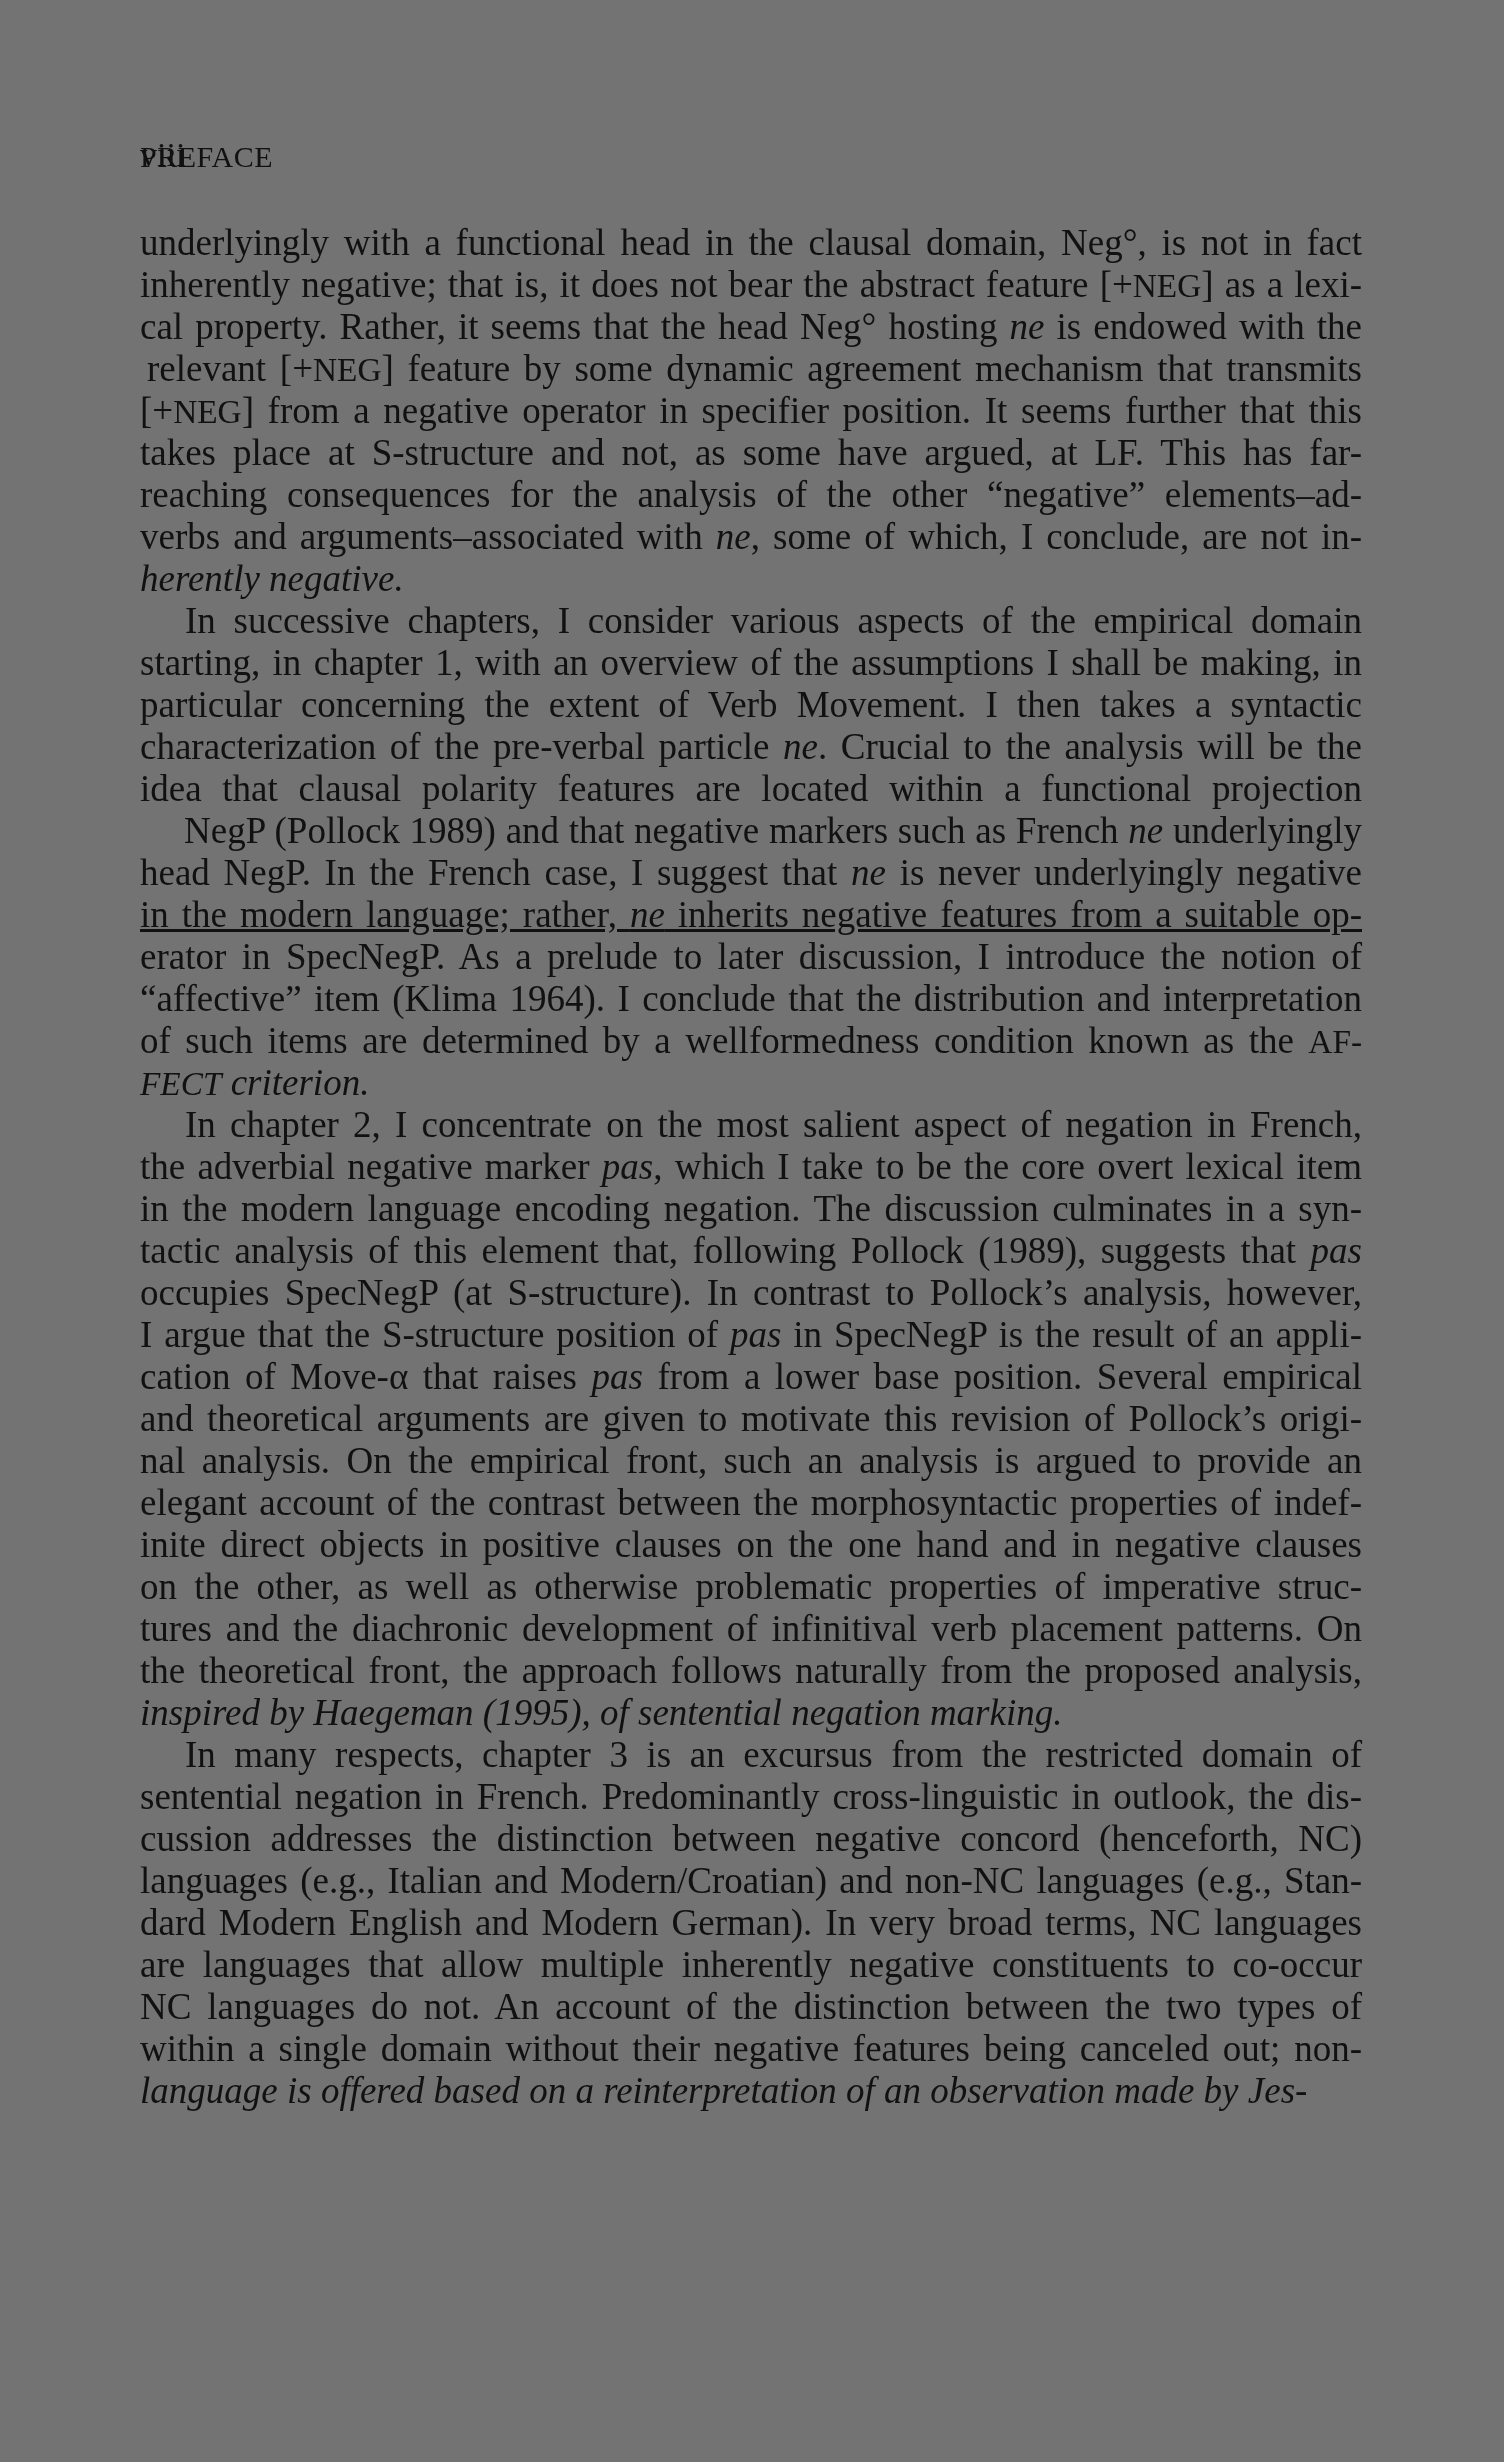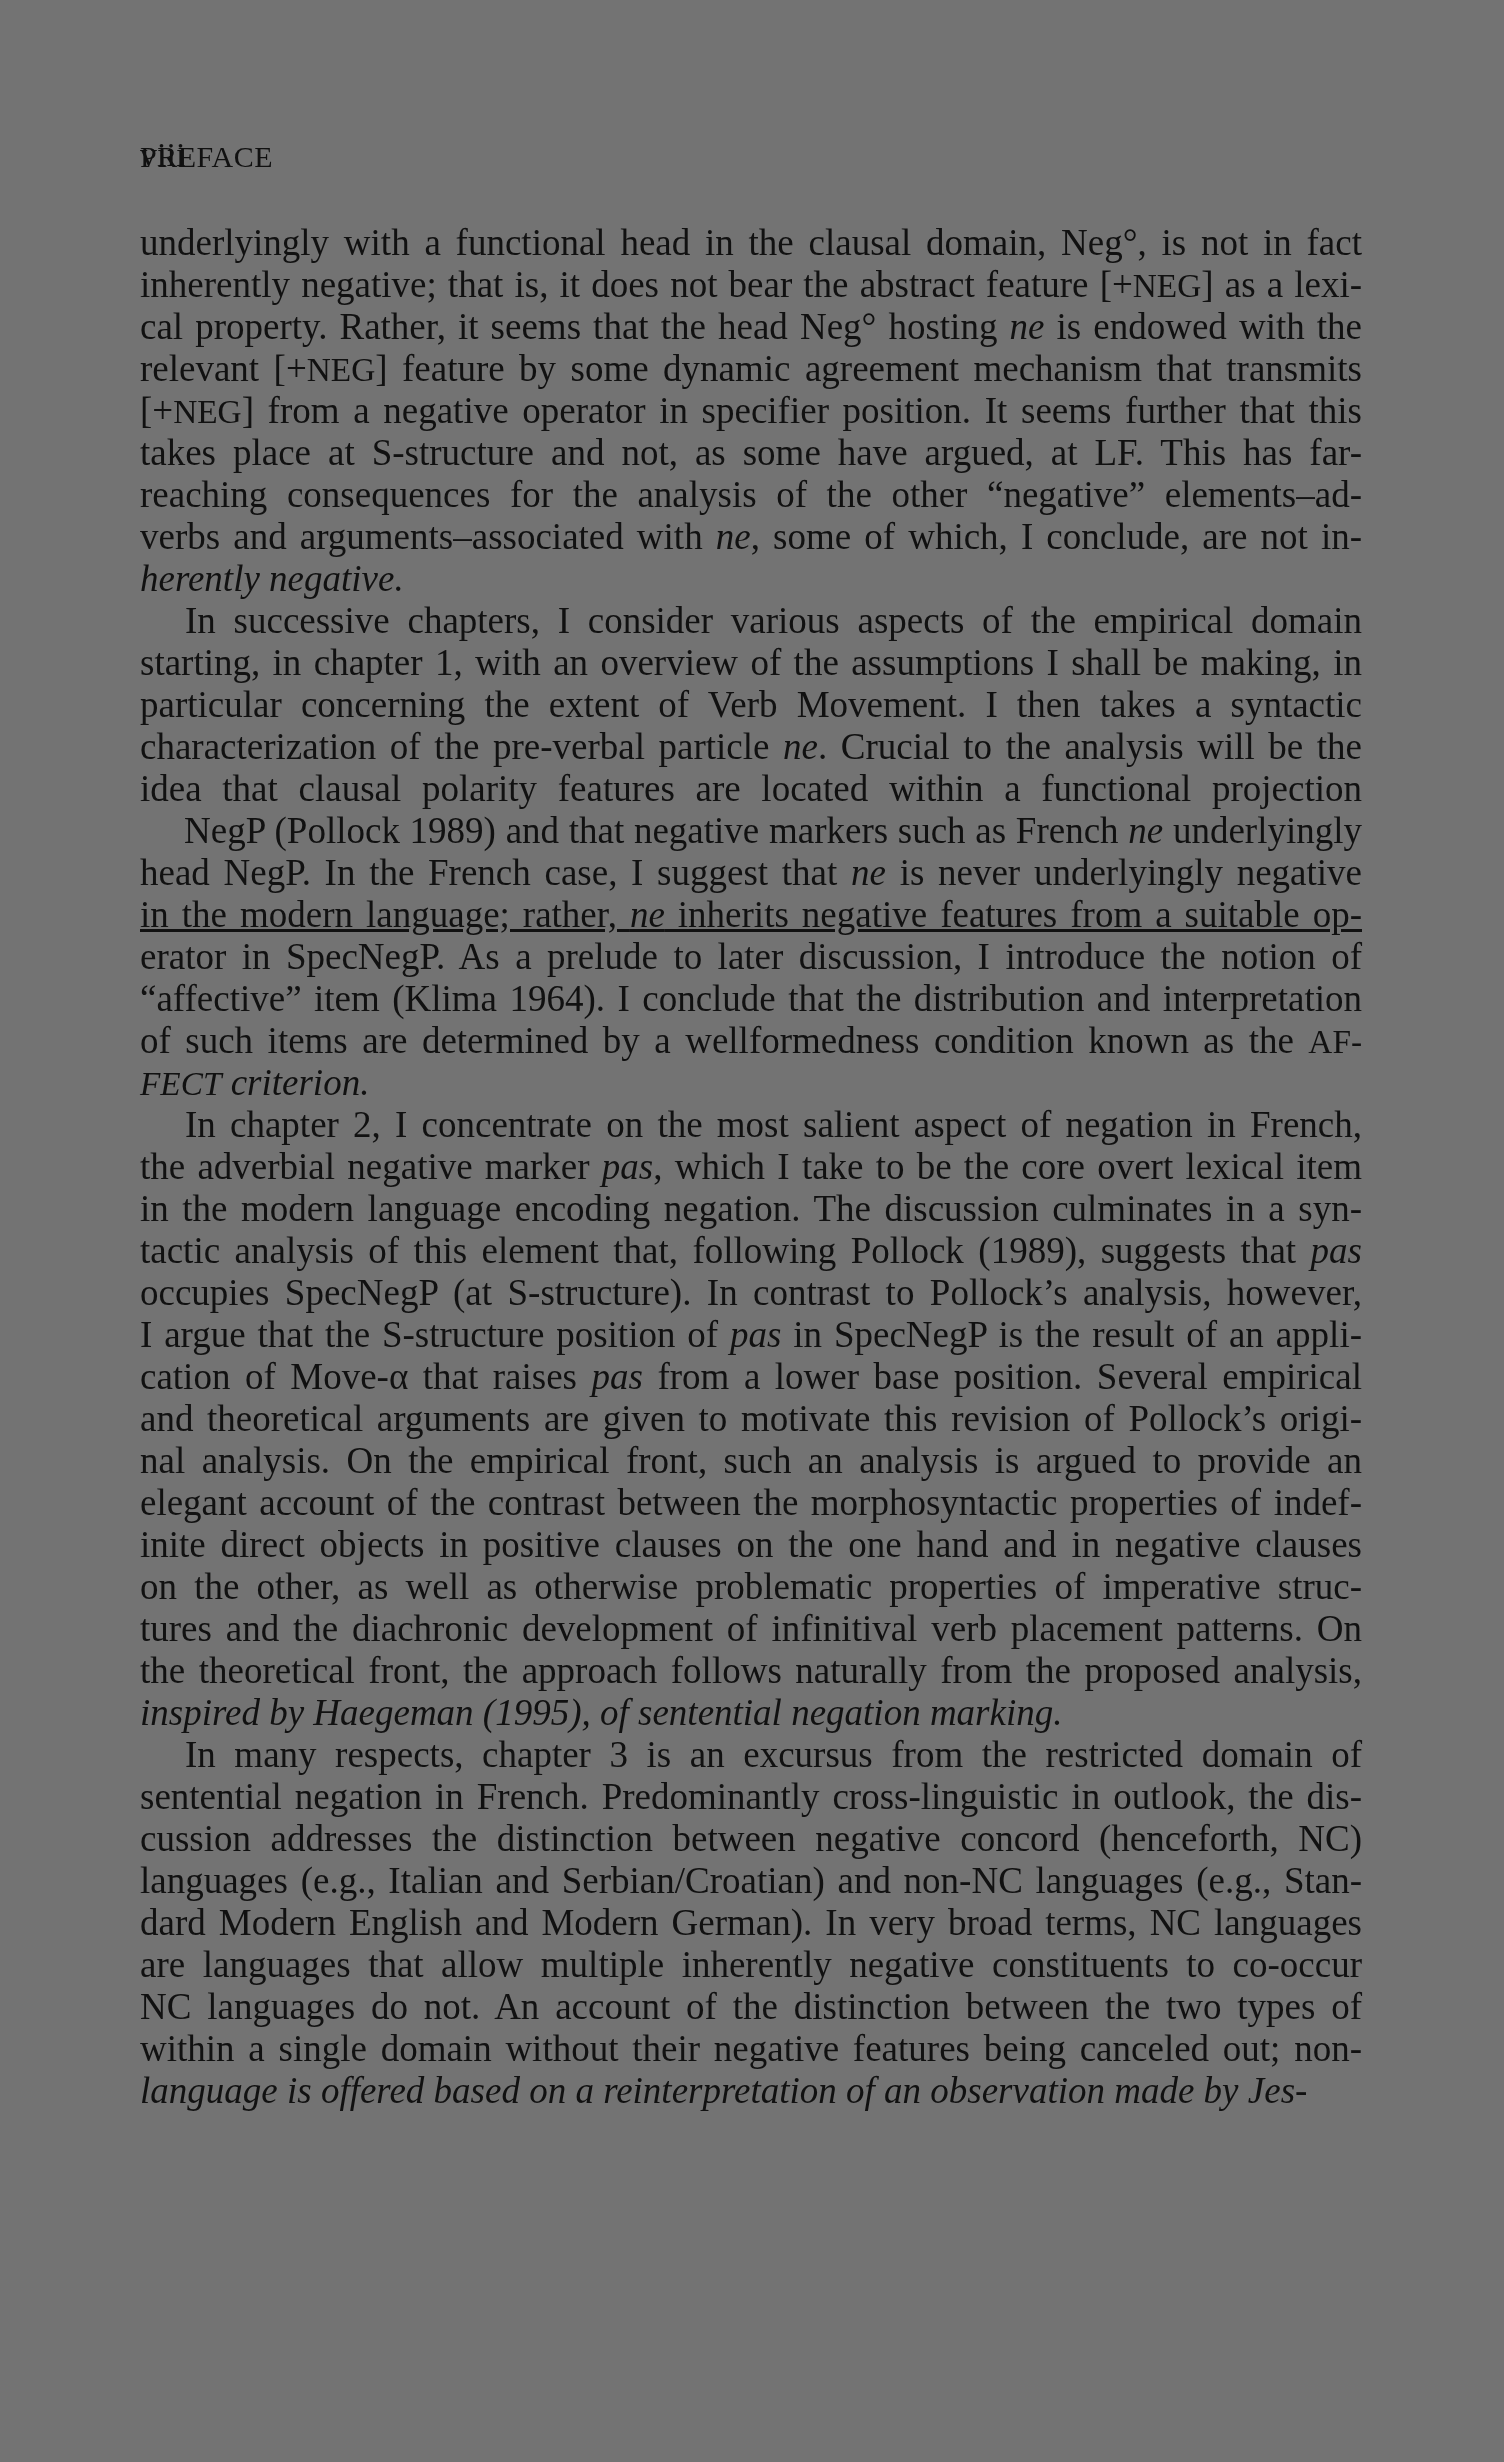--- a/index.html
+++ b/index.html
@@ -28,21 +28,21 @@
 <div class="page">
   <div class="running-head">
     <span class="folio">viii</span>
     <span class="head-title">PREFACE</span>
   </div>
   <div class="body-text" id="body-text">
       <div class="paragraph">
         <div class="line"><span>underlyingly with a functional head in the clausal domain, Neg°, is not in fact</span></div>
         <div class="line"><span>inherently negative; that is, it does not bear the abstract feature [+</span><span class="sc">NEG</span><span>] as a lexi-</span></div>
         <div class="line"><span>cal property. Rather, it seems that the head Neg° hosting </span><span class="it">ne</span><span> is endowed with the</span></div>
-        <div class="line" style="letter-spacing: 0px;"><span>relevant [+</span><span class="sc">NEG</span><span>] feature by some dynamic agreement mechanism that transmits</span></div>
+        <div class="line" style="letter-spacing: 0px; margin-left: 7px;"><span>relevant [+</span><span class="sc">NEG</span><span>] feature by some dynamic agreement mechanism that transmits</span></div>
         <div class="line"><span>[+</span><span class="sc">NEG</span><span>] from a negative operator in specifier position. It seems further that this</span></div>
         <div class="line"><span>takes place at S-structure and not, as some have argued, at LF. This has far-</span></div>
         <div class="line"><span>reaching consequences for the analysis of the other “negative” elements–ad-</span></div>
         <div class="line"><span>verbs and arguments–associated with </span><span class="it">ne</span><span>, some of which, I conclude, are not in-</span></div>
         <div class="line last"><span>herently negative.</span></div>
       </div>
       <div class="paragraph">
         <div class="line indent"><span>In successive chapters, I consider various aspects of the empirical domain</span></div>
         <div class="line"><span>starting, in chapter 1, with an overview of the assumptions I shall be making, in</span></div>
         <div class="line"><span>particular concerning the extent of Verb Movement. I then takes a syntactic</span></div>
@@ -70,21 +70,21 @@
         <div class="line"><span>inite direct objects in positive clauses on the one hand and in negative clauses</span></div>
         <div class="line"><span>on the other, as well as otherwise problematic properties of imperative struc-</span></div>
         <div class="line"><span>tures and the diachronic development of infinitival verb placement patterns. On</span></div>
         <div class="line"><span>the theoretical front, the approach follows naturally from the proposed analysis,</span></div>
         <div class="line last"><span>inspired by Haegeman (1995), of sentential negation marking.</span></div>
       </div>
       <div class="paragraph">
         <div class="line indent"><span>In many respects, chapter 3 is an excursus from the restricted domain of</span></div>
         <div class="line"><span>sentential negation in French. Predominantly cross-linguistic in outlook, the dis-</span></div>
         <div class="line"><span>cussion addresses the distinction between negative concord (henceforth, NC)</span></div>
-        <div class="line"><span>languages (e.g., Italian and Serbian/Croatian) and non-NC languages (e.g., Stan-</span></div>
+        <div class="line"><span>languages (e.g., Italian and Modern/Croatian) and non-NC languages (e.g., Stan-</span></div>
         <div class="line"><span>dard Modern English and Modern German). In very broad terms, NC languages</span></div>
         <div class="line"><span>are languages that allow multiple inherently negative constituents to co-occur</span></div>
         <div class="line"><span>NC languages do not. An account of the distinction between the two types of</span></div>
         <div class="line"><span>within a single domain without their negative features being canceled out; non-</span></div>
         <div class="line last"><span>language is offered based on a reinterpretation of an observation made by Jes-</span></div>
       </div>
     </div>
 </div>
 
 

